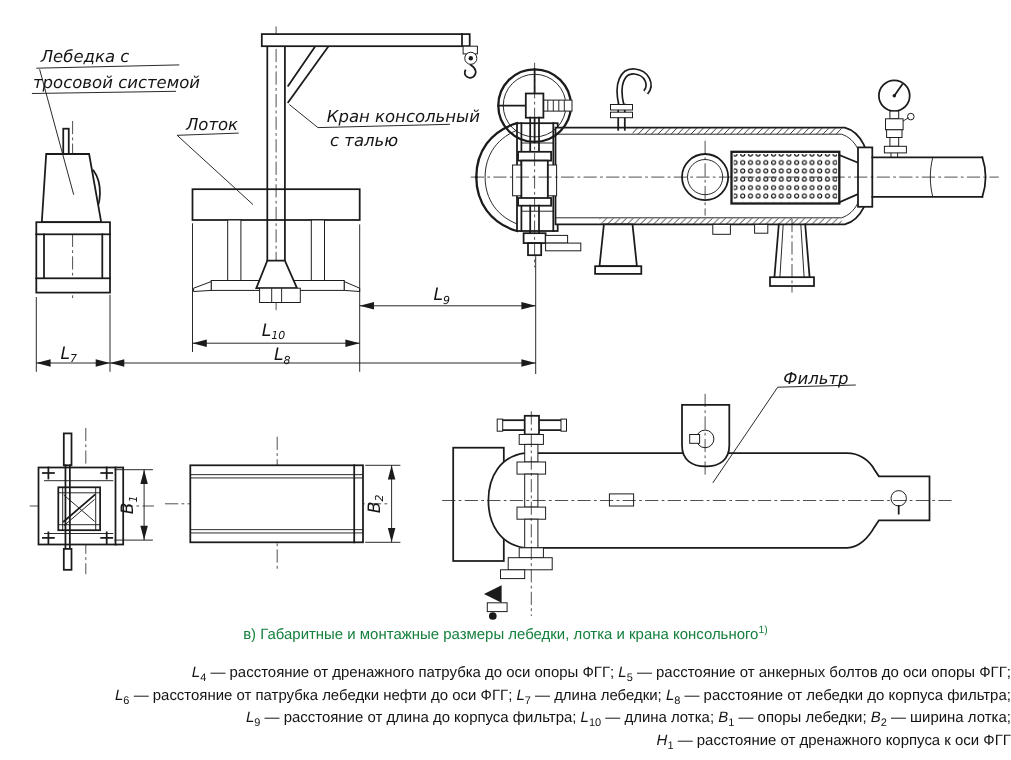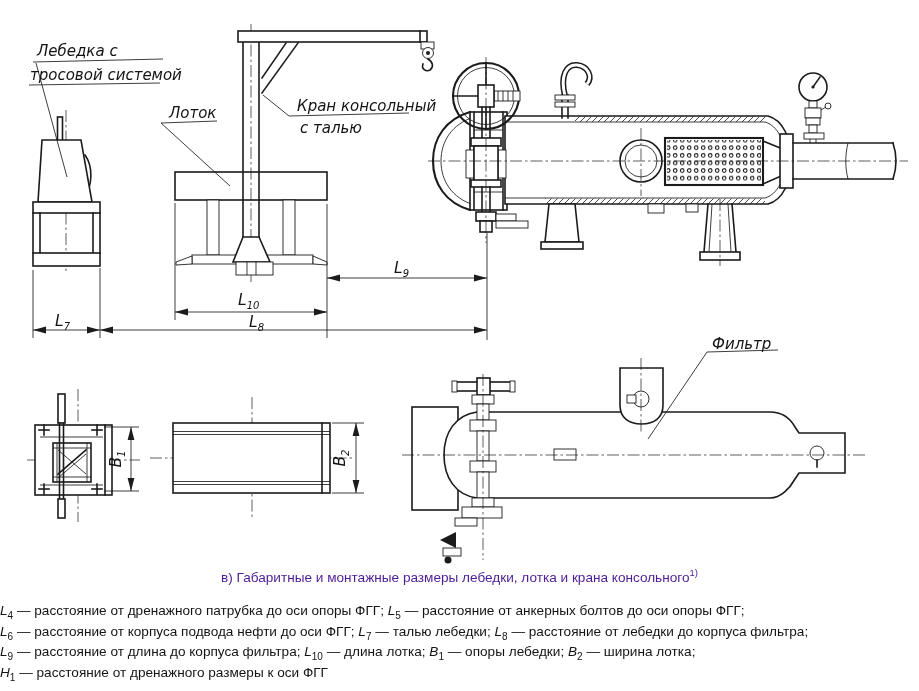--- a/index.html
+++ b/index.html
@@ -9,23 +9,23 @@
   .s {stroke:#1b1b1b;stroke-width:1.6;fill:none;stroke-linecap:square;stroke-linejoin:miter}
   .s2{stroke:#1b1b1b;stroke-width:2.1;fill:none;stroke-linecap:square}
   .sw{stroke:#1b1b1b;stroke-width:1.6;fill:#fff;stroke-linejoin:miter}
   .t {stroke:#1b1b1b;stroke-width:.85;fill:none}
   .tw{stroke:#1b1b1b;stroke-width:.9;fill:#fff}
   .cl{stroke:#1b1b1b;stroke-width:.7;fill:none;stroke-dasharray:12 3 2.5 3}
   .f {fill:#1b1b1b;stroke:none}
   .lab{font:italic 15px "DejaVu Sans",sans-serif;fill:#141414}
   .dim{font:italic 15.5px "DejaVu Sans",sans-serif;fill:#141414}
   .dsub{font-size:10px}
-  .caption{position:absolute;top:567px;left:0;width:100%;text-align:center;font-size:13.6px;color:#4c1d95}
+  .caption{position:absolute;top:567px;left:0;width:100%;text-align:center;font-size:13.6px;color:#15803d}
   .caption sup{font-size:9.5px}
-  .legend{position:absolute;top:601px;left:0;width:100%;text-align:left;font-size:13.6px;line-height:20.6px;color:#141414}
+  .legend{position:absolute;top:601px;left:0;width:100%;text-align:right;font-size:13.6px;line-height:20.6px;color:#141414}
   .legend .v{font-style:italic}
   .legend sub{font-size:10px;line-height:0}
 </style>
 </head>
 <body>
 
 <div class="stage">
 <svg width="919" height="565" viewBox="0 0 919 565">
   <defs>
     <pattern id="dots" width="7" height="7.6" patternUnits="userSpaceOnUse">
@@ -308,17 +308,17 @@
     <line class="t" x1="707" y1="352" x2="648" y2="439"></line>
   </g>
 </svg>
 
 <div class="caption">
   <span>в) Габаритные и монтажные размеры лебедки, лотка и крана консольного</span><sup>1)</sup>
 </div>
 
 <div class="legend">
   <div><span class="v">L</span><sub>4</sub><span> — расстояние от дренажного патрубка до оси опоры ФГГ; </span><span class="v">L</span><sub>5</sub><span> — расстояние от анкерных болтов до оси опоры ФГГ;</span></div>
-  <div><span class="v">L</span><sub>6</sub><span> — расстояние от корпуса подвода нефти до оси ФГГ; </span><span class="v">L</span><sub>7</sub><span> — талью лебедки; </span><span class="v">L</span><sub>8</sub><span> — расстояние от лебедки до корпуса фильтра;</span></div>
+  <div><span class="v">L</span><sub>6</sub><span> — расстояние от патрубка лебедки нефти до оси ФГГ; </span><span class="v">L</span><sub>7</sub><span> — длина лебедки; </span><span class="v">L</span><sub>8</sub><span> — расстояние от лебедки до корпуса фильтра;</span></div>
   <div><span class="v">L</span><sub>9</sub><span> — расстояние от длина до корпуса фильтра; </span><span class="v">L</span><sub>10</sub><span> — длина лотка; </span><span class="v">B</span><sub>1</sub><span> — опоры лебедки; </span><span class="v">B</span><sub>2</sub><span> — ширина лотка;</span></div>
-  <div><span class="v">H</span><sub>1</sub><span> — расстояние от дренажного размеры к оси ФГГ</span></div>
+  <div><span class="v">H</span><sub>1</sub><span> — расстояние от дренажного корпуса к оси ФГГ</span></div>
 </div>
 </div>
 
 </body></html>

